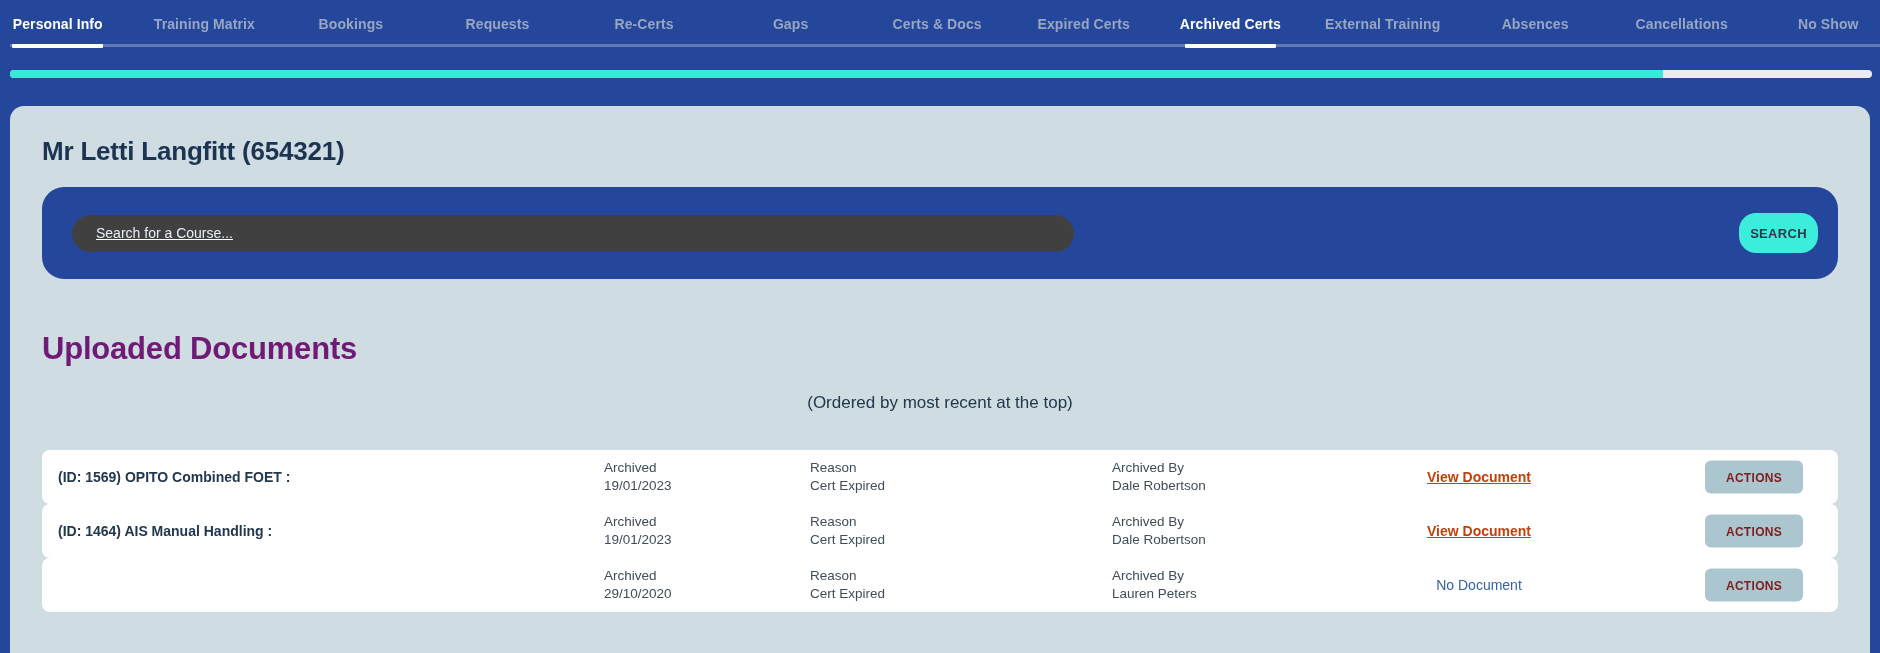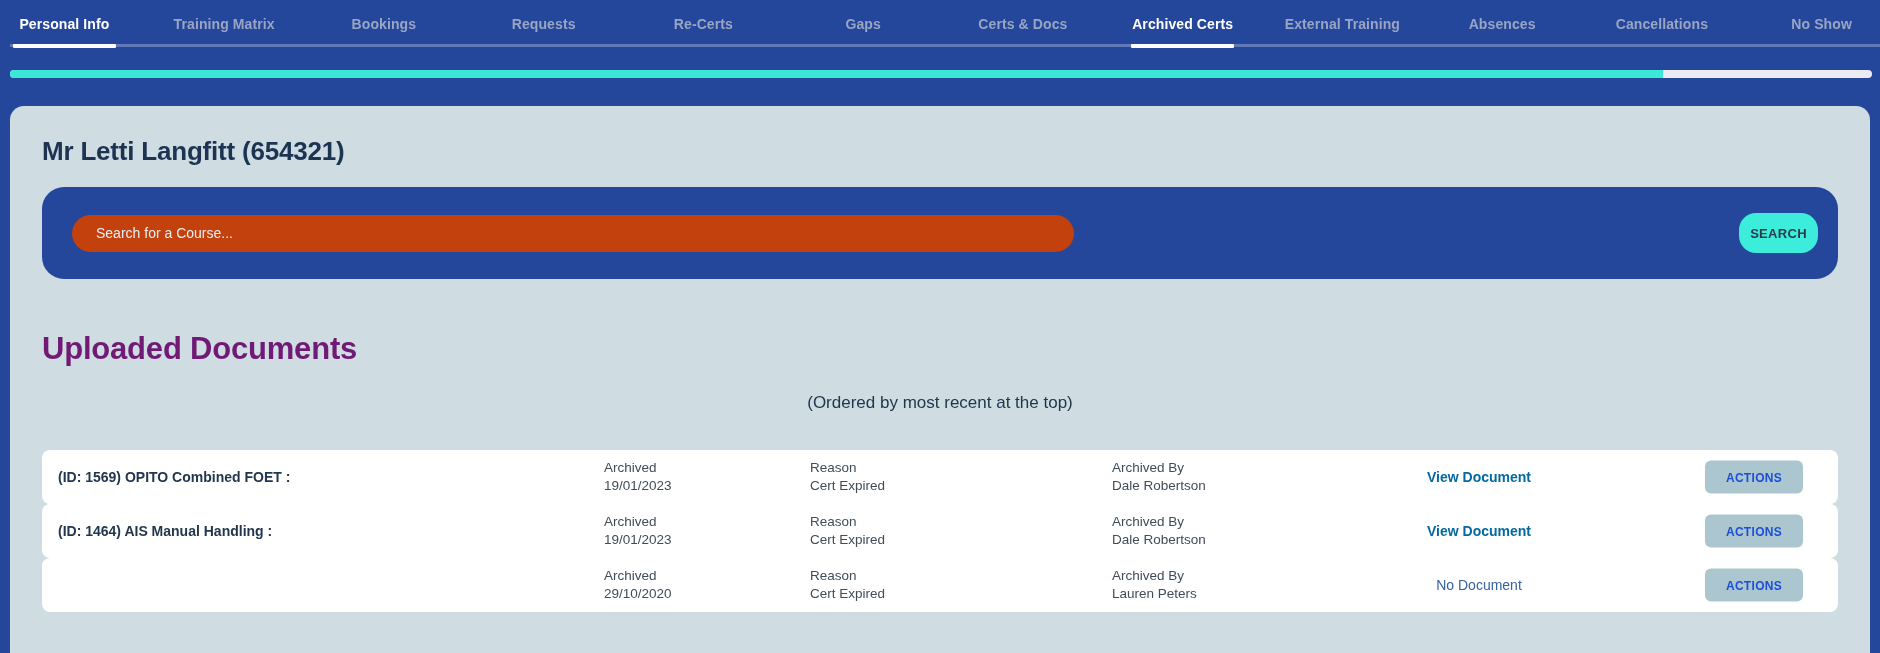--- a/index.html
+++ b/index.html
@@ -87,27 +87,28 @@
     border-radius: 22px;
     display: flex;
     align-items: center;
     justify-content: space-between;
     padding: 0 20px 0 30px;
   }
   .search-input {
     width: 1002px;
     height: 37px;
     border-radius: 19px;
-    background: #c2410c;
+    background: #404040;
     border: none;
     outline: none;
     padding: 0 24px;
     color: #ffffff;
     font-size: 14px;
     font-family: "Liberation Sans", sans-serif;
+    text-decoration: underline;
   }
   .search-input::placeholder { color: #e9eef8; opacity: 1; }
   .search-btn {
     width: 79px;
     height: 40px;
     background: #3bedda;
     border: none;
     border-radius: 17px;
     font-weight: bold;
     font-size: 13px;
@@ -165,59 +166,61 @@
   .col-archivedby { left: 1070px; }
   .doc-cell {
     position: absolute;
     left: 1348px; width: 178px;
     top: 50%;
     transform: translateY(-50%);
     text-align: center;
   }
   .doc-link {
     font-weight: bold;
-    color: #0369a1;
+    text-decoration: underline;
+    color: #c2410c;
     font-size: 14px;
     cursor: pointer;
     white-space: nowrap;
   }
   .doc-cell.no-doc .doc-link {
     font-weight: normal;
     text-decoration: none;
     cursor: default;
     color: #36629f;
   }
   .actions-btn {
     position: absolute;
     left: 1663px; top: 50%;
     transform: translateY(-50%);
     width: 98px; height: 33px;
     background: #abc6ce;
     border: none;
     border-radius: 6px;
     font-weight: bold;
     font-size: 12px;
-    color: #1d4ed8;
+    color: #7f1d1d;
     letter-spacing: 0.3px;
     cursor: pointer;
     font-family: "Liberation Sans", sans-serif;
   }
 </style>
 </head>
 <body>
 
 <div class="nav">
   <div class="nav-line"></div>
   <div class="tab active">Personal Info</div>
   <div class="tab">Training Matrix</div>
   <div class="tab">Bookings</div>
   <div class="tab">Requests</div>
   <div class="tab">Re-Certs</div>
   <div class="tab">Gaps</div>
   <div class="tab">Certs &amp; Docs</div>
+  <div class="tab">Expired Certs</div>
   <div class="tab active">Archived Certs</div>
   <div class="tab">External Training</div>
   <div class="tab">Absences</div>
   <div class="tab">Cancellations</div>
   <div class="tab">No Show</div>
 </div>
 
 <div class="progress">
   <div class="progress-fill" style="width: 88.8%;"></div>
 </div>

